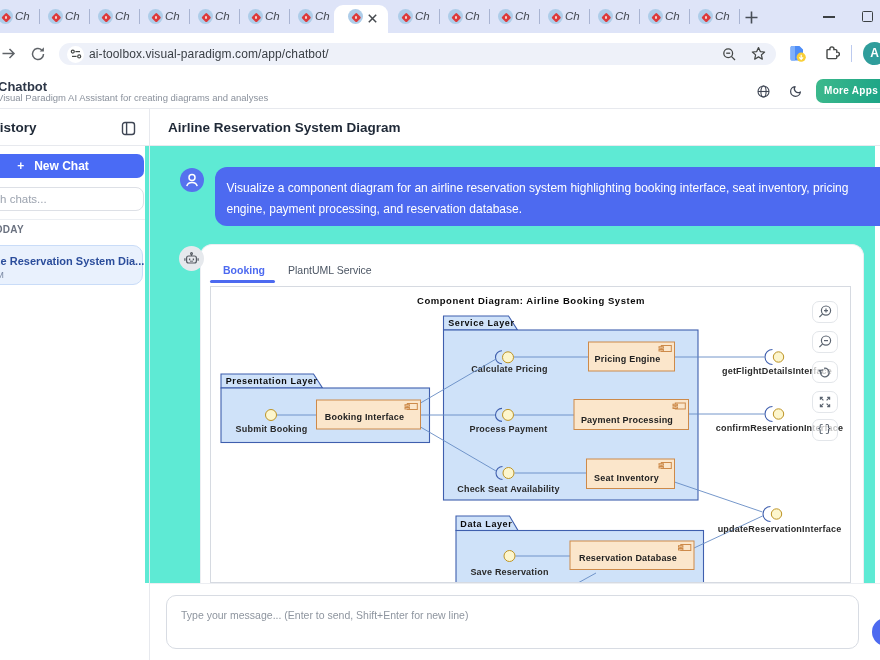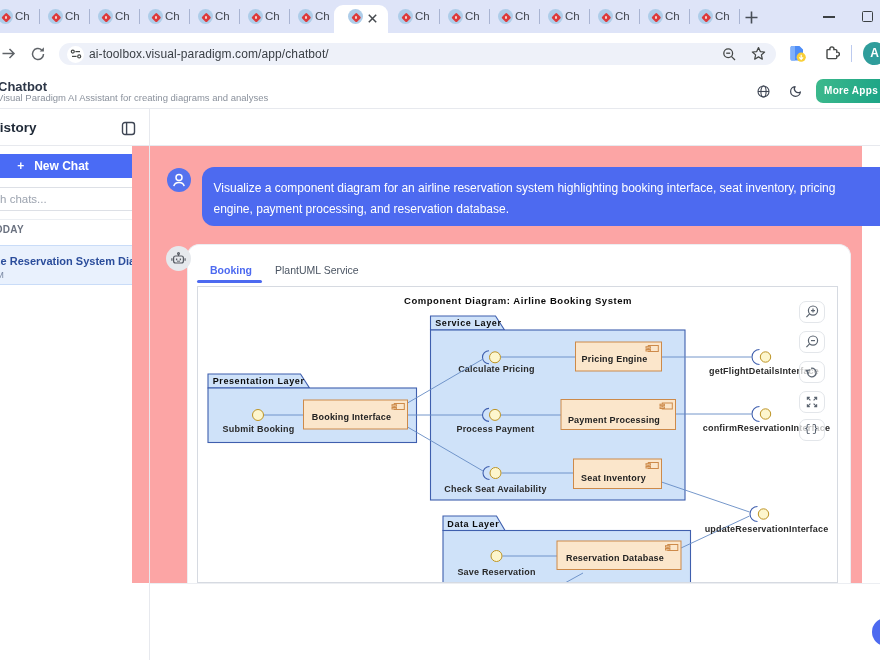--- a/index.html
+++ b/index.html
@@ -5,21 +5,21 @@
   * { margin:0; padding:0; box-sizing:border-box; }
   html,body { width:880px; height:660px; overflow:hidden; }
   body { font-family:"Liberation Sans", sans-serif; position:relative; background:#fff; }
   .abs { position:absolute; }
 
   
   #tabbar { left:0; top:0; width:880px; height:33px; background:#dee4f8; }
   .favicon { position:absolute; top:9px; width:15px; height:15px; border-radius:50%; background:#aecde9; }
   .favicon::before { content:""; position:absolute; left:5.4px; top:4.9px; width:6.6px; height:6.6px; background:#dd3a3a; border-radius:1.2px; transform:rotate(45deg); }
   .favicon::after { content:""; position:absolute; left:7.8px; top:7.4px; width:2.2px; height:2.2px; background:#f3d3cf; border-radius:50%; }
-  .tabtxt { position:absolute; top:10px; font-size:11.5px; color:#42474f; }
+  .tabtxt { position:absolute; top:10px; font-size:11.5px; color:#42474f;font-style:italic; }
   .tabsep { position:absolute; top:9px; width:1px; height:15px; background:#a9b4d2; }
   #activetab { position:absolute; left:334px; top:5px; width:54px; height:28px; background:#fff; border-radius:9px 9px 0 0; }
   #toolbar { left:0; top:33px; width:880px; height:37px; background:#fff; }
   #pill { left:59px; top:43px; width:717px; height:22px; background:#eef1f9; border-radius:11px; }
   #url { left:89px; top:47px; font-size:12px; color:#3b4046; letter-spacing:0.1px; }
 
   
   #appheader { left:0; top:70px; width:880px; height:39px; background:#fff; border-bottom:1px solid #e7e9ee; }
   #apptitle { left:-2px; top:9px; font-size:13px; font-weight:bold; color:#2d3748; }
   #appsub { left:-3px; top:22px; font-size:9.5px; color:#8a919c; }
@@ -35,21 +35,21 @@
   #vdivider { left:149px; top:109px; width:1px; height:551px; background:#e7e9ee; }
   #newchat { left:-38px; top:8px; width:182px; height:24px; border-radius:7px; background:#4a6bf5; color:#fff; font-size:12px; font-weight:bold; text-align:center; line-height:24px; }
   #search { left:-38px; top:41px; width:182px; height:24px; border-radius:8px; border:1px solid #dde0e6; background:#fff; font-size:11.5px; color:#9ca3af; line-height:22px; padding-left:7px; }
   #today { left:-11.5px; top:78px; font-size:10px; font-weight:bold; color:#6b7280; letter-spacing:0.3px; }
   #chatitem { left:-38px; top:99px; width:181px; height:40px; border-radius:10px; background:#e9f1fd; border:1px solid #c9dcf8; }
   #sidediv { left:0; top:73px; width:149px; height:1px; background:#eceff3; }
   #chatitem .t1 { position:absolute; left:9.5px; top:9px; font-size:11px; font-weight:bold; color:#2b4d9b; white-space:nowrap; }
   #chatitem .t2 { position:absolute; left:1px; top:23px; font-size:9.5px; color:#7c8aa5; white-space:nowrap; }
 
   
-  #main { left:132px; top:146px; width:730px; height:437px; background:#fca5a5; }
+  #main { left:145px; top:146px; width:730px; height:437px; background:#5eead4; }
   #uavatar { left:35px; top:22px; width:24px; height:24px; border-radius:50%; background:#5572ee; }
   #bubble { left:70px; top:21px; width:700px; height:59px; border-radius:12px; background:#4d6af0; color:#fff; font-size:12px; line-height:21.5px; padding:10.5px 11.5px; }
   #ravatar { left:34px; top:100px; width:25px; height:25px; border-radius:50%; background:#e6e9ed; z-index:3; }
   #card { left:55px; top:98px; width:664px; height:339px; background:#fff; border:1px solid #eceef2; border-radius:12px 12px 0 0; border-bottom:none; }
   #tabdiag { position:absolute; left:22px; top:19px; font-size:10.5px; font-weight:bold; color:#4d6af0; }
   #tabsrc  { position:absolute; left:87px; top:19px; font-size:10.5px; color:#4b5563; }
   #tabline { position:absolute; left:9px; top:35px; width:65px; height:2.5px; background:#4d6af0; border-radius:2px; }
   #canvas { position:absolute; left:9px; top:41px; width:641px; height:297px; background:#fff; border:1px solid #d6dae1; overflow:hidden; }
   .fbtn { position:absolute; left:611px; width:26px; height:22px; background:rgba(255,255,255,0.72); border:1px solid #e3e6ea; border-radius:7px; color:#5b6470; }
 
@@ -160,20 +160,21 @@
       <ellipse cx="6.5" cy="6.5" rx="2.6" ry="5.5"></ellipse>
       <path d="M1 6.5 H12"></path>
     </svg>
   <svg class="abs" style="left:789px;top:15px" width="13" height="13" viewBox="0 0 13 13">
       <path d="M11.4 6.9 A4.9 4.9 0 1 1 6.1 1.6 A3.8 3.8 0 0 0 11.4 6.9 Z" fill="none" stroke="#3f4654" stroke-width="1.2" stroke-linejoin="round"></path>
     </svg>
 </div>
 
 <div id="subheader" class="abs">
   <div id="histtitle" class="abs">History</div>
+  <div id="chattitle" class="abs">Airline Reservation System Diagram</div>
   <svg class="abs" style="left:121px;top:12px" width="15" height="15" viewBox="0 0 15 15" fill="none" stroke="#3f4654" stroke-width="1.4">
       <rect x="1.5" y="1.5" width="12" height="12" rx="2.5"></rect>
       <path d="M5.6 1.5 V13.5"></path>
     </svg>
 </div>
 
 <div id="sidebar" class="abs">
   <div id="newchat" class="abs">+&nbsp;&nbsp;&nbsp;New Chat</div>
   <div id="search" class="abs">Search chats...</div>
   <div id="sidediv" class="abs"></div>
@@ -325,14 +326,15 @@
         </svg></div>
     <div class="fbtn" style="top:174px">
         <div style="position:absolute;left:0;top:3px;width:24px;text-align:center;font-size:11px;color:#4b5563;font-family:'Liberation Mono',monospace;letter-spacing:1.5px">{}</div>
       </div>
   </div>
 </div>
 
 <div id="vdivider" class="abs"></div>
 
 <div id="footer" class="abs">
+  <div id="inputbox" class="abs">Type your message... (Enter to send, Shift+Enter for new line)</div>
   <div id="sendbtn" class="abs"></div>
 </div>
 
 </body></html>

